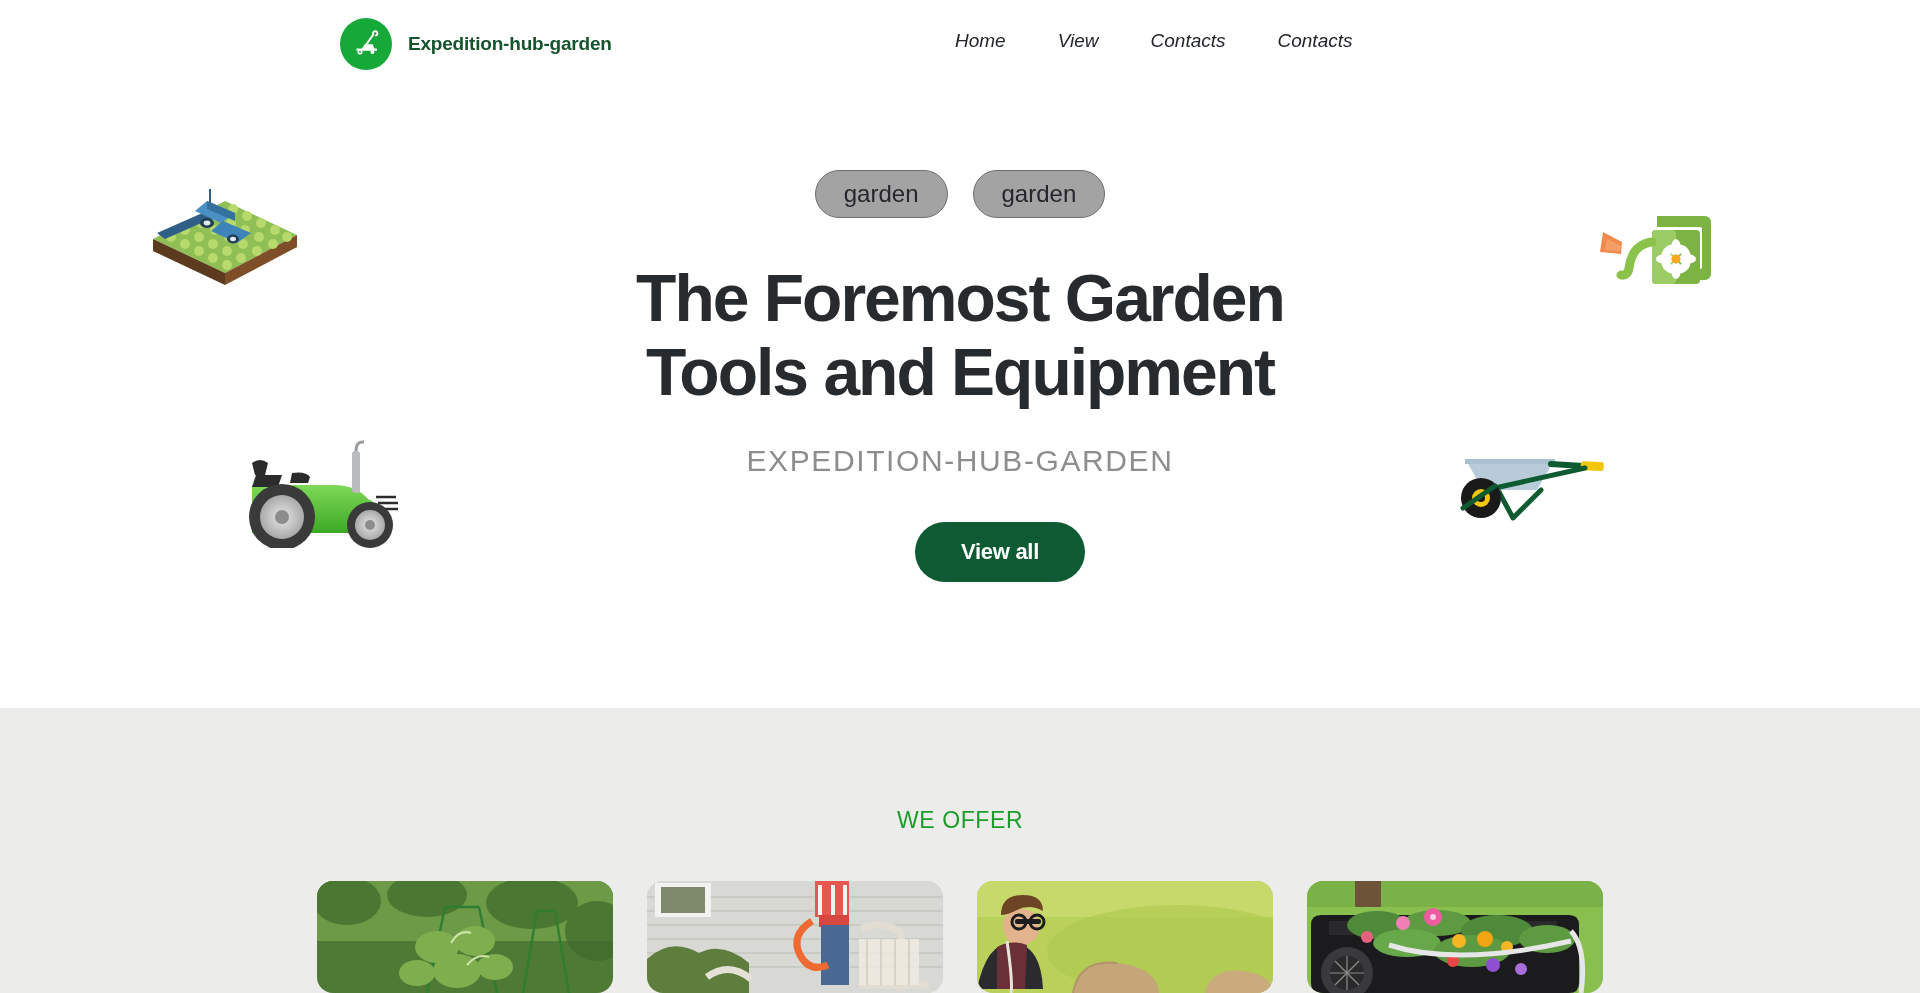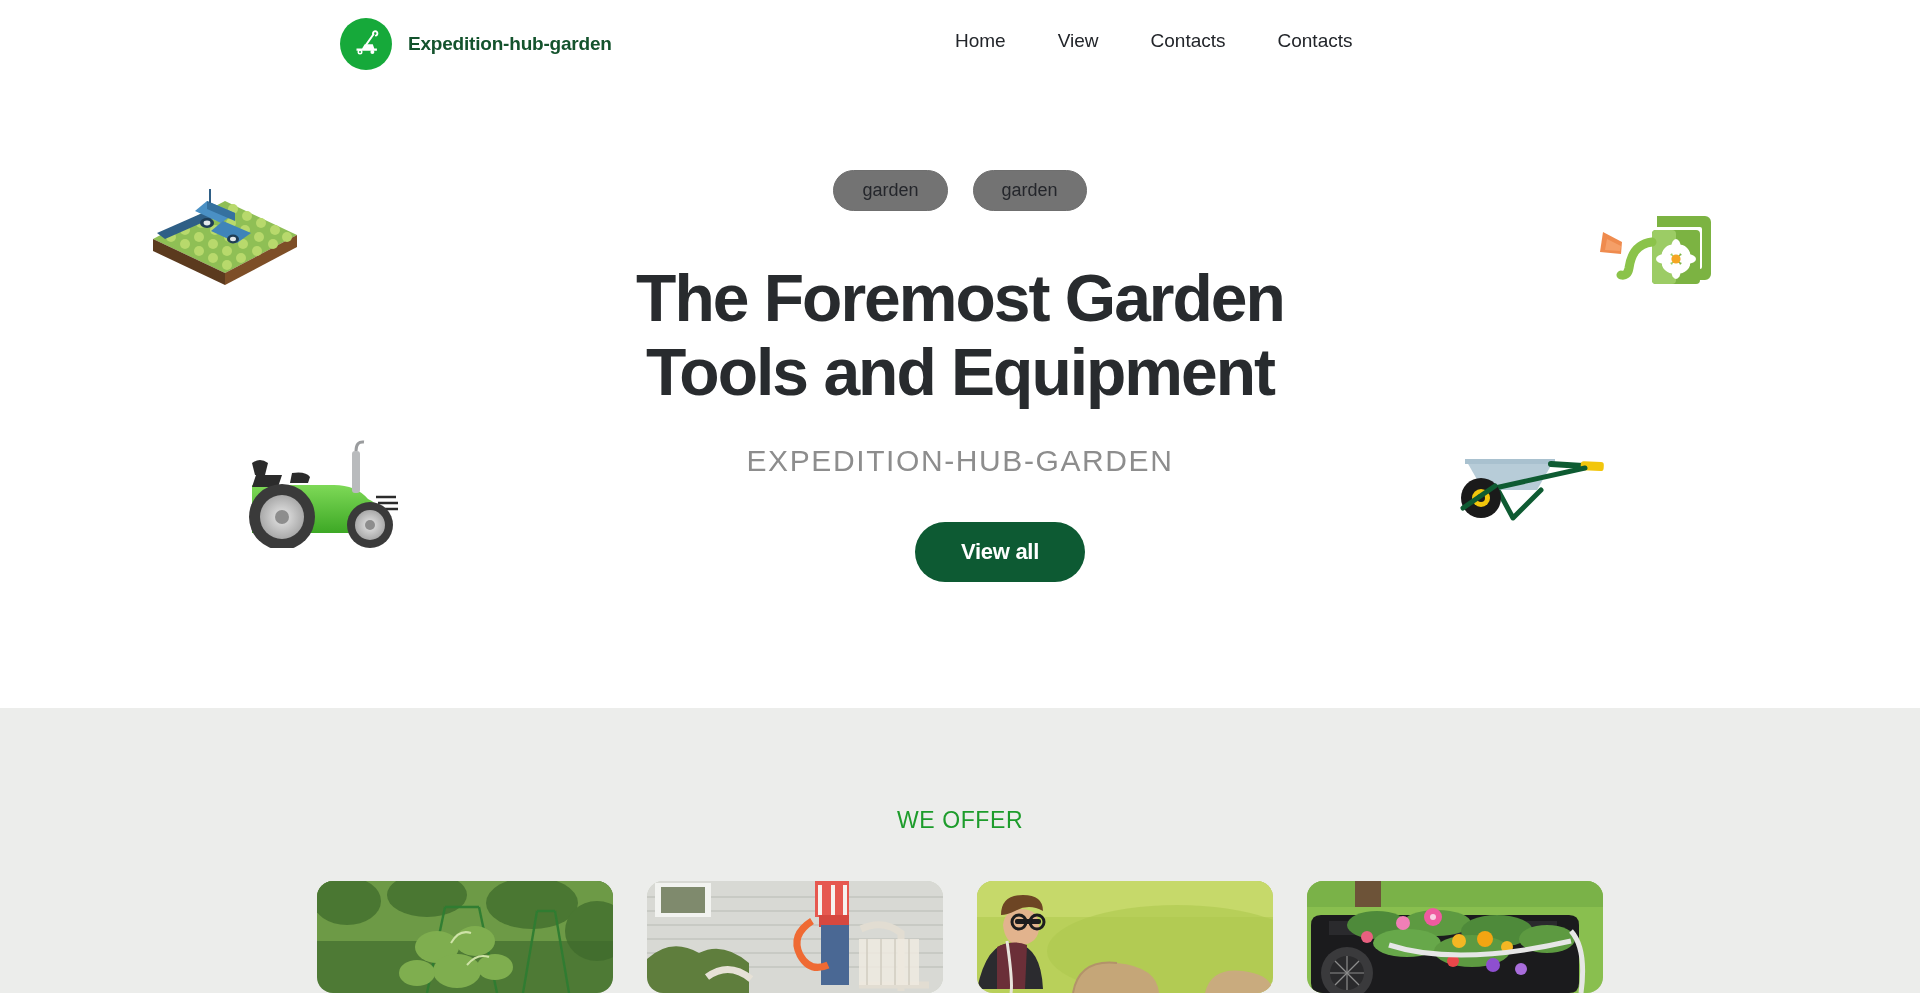--- a/index.html
+++ b/index.html
@@ -26,42 +26,42 @@
     background:#16a93a;
     display:flex; align-items:center; justify-content:center;
     flex:0 0 auto;
   }
   .brand-name {
     font-size:19px; font-weight:bold; color:#14532d;
     letter-spacing:-0.2px; white-space:nowrap;
   }
   .nav {
     position:absolute; left:955px; top:30px;
-    display:flex; align-items:center; gap:0px;
+    display:flex; align-items:center; gap:0px;font-style:italic;
   }
   .nav a {
     font-size:19px; color:#22252a; text-decoration:none;
     padding:0 26px; white-space:nowrap;
   }
   .nav a:first-child { padding-left:0; }
   .nav a:last-child { padding-right:0; }
 
   
   .hero {
     position:absolute; top:88px; left:0; width:1920px; height:620px;
     background:#ffffff;
   }
   .pills {
     position:absolute; top:82px; left:0; width:1920px;
     display:flex; justify-content:center; gap:25px;
   }
   .pill {
     border:1px solid #6f6f6f; border-radius:999px;
-    padding:9px 28px; font-size:18px; color:#24262b;
-    background:#737373; white-space:nowrap;
+    padding:9px 28px; font-size:24px; color:#24262b;
+    background:#a3a3a3; white-space:nowrap;
   }
   .headline {
     position:absolute; top:155px; left:0; width:1920px;
     text-align:center;
     font-size:66px; line-height:1.12; font-weight:bold;
     letter-spacing:-2.0px; color:#282b2e;margin-top:19px;
   }
   .subhead {
     position:absolute; top:356px; left:0; width:1920px;
     text-align:center;

